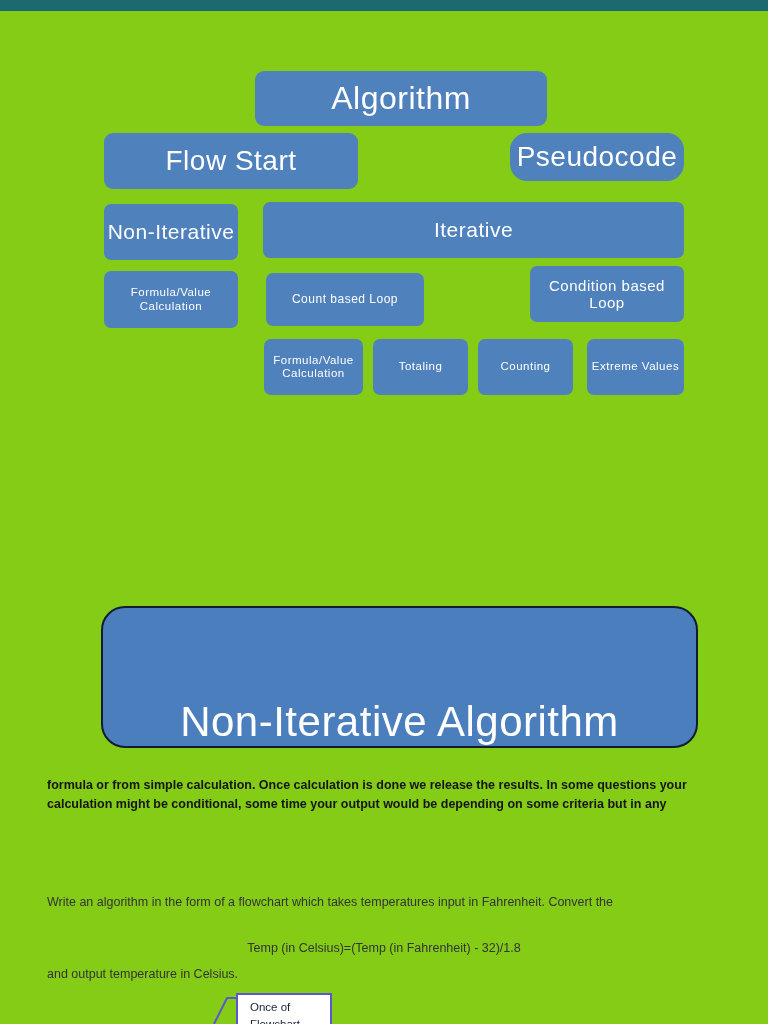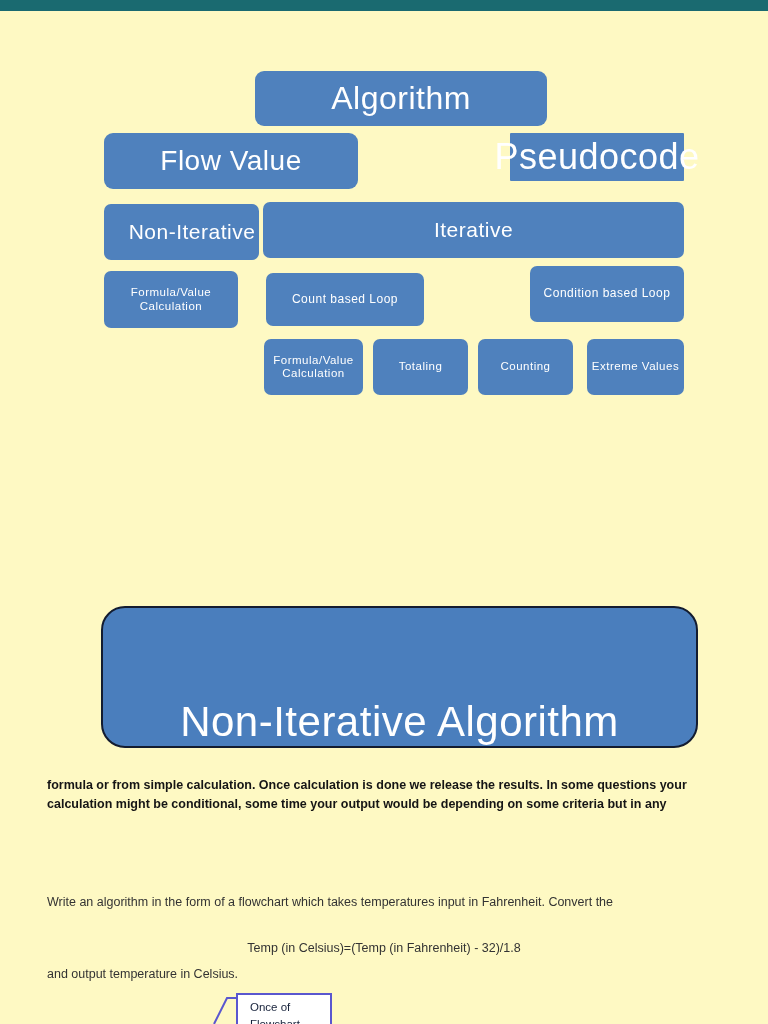--- a/index.html
+++ b/index.html
@@ -1,35 +1,35 @@
 <!DOCTYPE html>
 <html><head>
 <meta charset="utf-8">
 <style>
   html,body { margin:0; padding:0; background:#ffffff; }
   #page {
     position:relative; width:768px; height:1024px; overflow:hidden;
-    background:#fef9c3; font-family:"Liberation Sans", sans-serif;
+    background:#84cc16; font-family:"Liberation Sans", sans-serif;
   }
   #topbar { position:absolute; left:0; top:0; width:768px; height:11px; background:#1a6a70; }
 
   
   .dbox {
     position:absolute; background:#4f81bd; color:#ffffff;
     display:flex; align-items:center; justify-content:center; text-align:center;
     border-radius:7px; line-height:1.15; letter-spacing:0.5px;
   }
   .b-algorithm   { left:255px; top:71px;  width:292px; height:55px; font-size:32px; border-radius:9px; }
   .b-flowchart   { left:104px; top:133px; width:254px; height:56px; font-size:28px; border-radius:9px; }
-  .b-pseudocode  { left:510px; top:133px; width:174px; height:48px; font-size:36px; border-radius:1px; }
-  .b-noniter     { left:104px; top:204px; width:134px; height:56px; font-size:21px;padding-left:21px; }
+  .b-pseudocode  { left:510px; top:133px; width:174px; height:48px; font-size:28px; border-radius:17px; }
+  .b-noniter     { left:104px; top:204px; width:134px; height:56px; font-size:21px; }
   .b-iterative   { left:263px; top:202px; width:421px; height:56px; font-size:21px; }
   .b-fv1         { left:104px; top:271px; width:134px; height:57px; font-size:11.5px; padding:0 14px; box-sizing:border-box; }
   .b-count       { left:266px; top:273px; width:158px; height:53px; font-size:12px; }
-  .b-cond        { left:530px; top:266px; width:154px; height:56px; font-size:12px; }
+  .b-cond        { left:530px; top:266px; width:154px; height:56px; font-size:15px; }
   .b-fv2         { left:264px; top:339px; width:99px;  height:56px; font-size:11.5px; padding:0 12px; box-sizing:border-box; }
   .b-totaling    { left:373px; top:339px; width:95px;  height:56px; font-size:11.5px; }
   .b-counting    { left:478px; top:339px; width:95px;  height:56px; font-size:11.5px; }
   .b-extreme     { left:587px; top:339px; width:97px;  height:56px; font-size:11.5px; }
 
   
   .banner {
     position:absolute; left:101px; top:606px; width:597px; height:142px;
     background:#4a7ebd; border:2px solid #131c30; border-radius:24px;
     display:flex; align-items:flex-end; justify-content:center;
@@ -64,21 +64,21 @@
 </style>
 </head>
 <body>
 
 <div id="page">
 
   <div id="topbar"></div>
 
   <div>
     <div class="dbox b-algorithm">Algorithm</div>
-    <div class="dbox b-flowchart">Flow Value</div>
+    <div class="dbox b-flowchart">Flow Start</div>
     <div class="dbox b-pseudocode">Pseudocode</div>
     <div class="dbox b-noniter">Non-Iterative</div>
     <div class="dbox b-iterative">Iterative</div>
     <div class="dbox b-fv1">Formula/Value Calculation</div>
     <div class="dbox b-count">Count based Loop</div>
     <div class="dbox b-cond">Condition based Loop</div>
     <div class="dbox b-fv2">Formula/Value Calculation</div>
     <div class="dbox b-totaling">Totaling</div>
     <div class="dbox b-counting">Counting</div>
     <div class="dbox b-extreme">Extreme Values</div>

